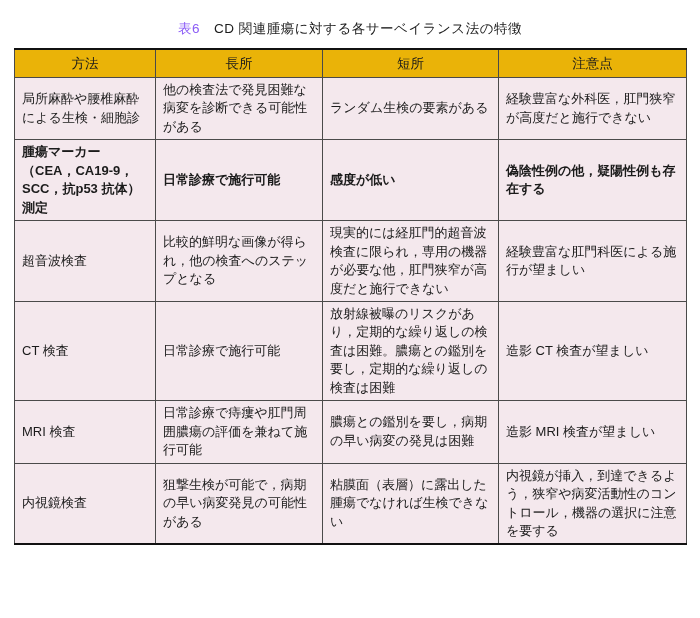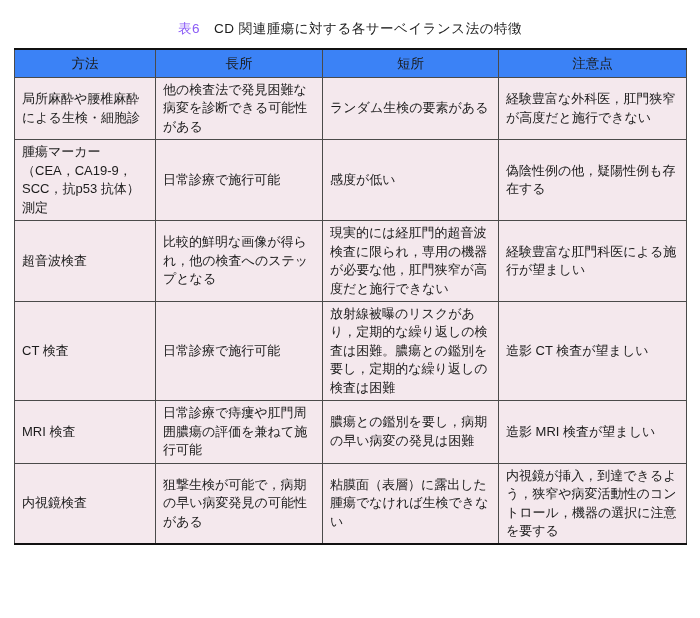--- a/index.html
+++ b/index.html
@@ -23,33 +23,33 @@
     border-bottom:2.5px solid #111111;
     font-size:13px;line-height:1.42;
   }
   .surv th,.surv td{
     border:1px solid #4a4a4a;
     padding:3px 7px;
     vertical-align:middle;
     word-break:break-word;
   }
   .surv th{
-    background:#3b82f6;
+    background:#eab308;
     font-weight:normal;
     text-align:center;
     height:21px;
     font-size:13.5px;
   }
   .surv td{
     background:#f4e8ed;
     text-align:left;
   }
   tr.r1{height:56px;}
   tr.r2{height:62px;margin-left:48px;}
-  tr.r3{height:59px;}
+  tr.r3{height:59px;font-weight:bold;}
   tr.r4{height:79px;}
   tr.r5{height:98px;}
   tr.r6{height:59px;}
   tr.r7{height:45px;}
   tr.r8{height:73px;}
 </style>
 </head>
 <body>
 
 <div class="page">

